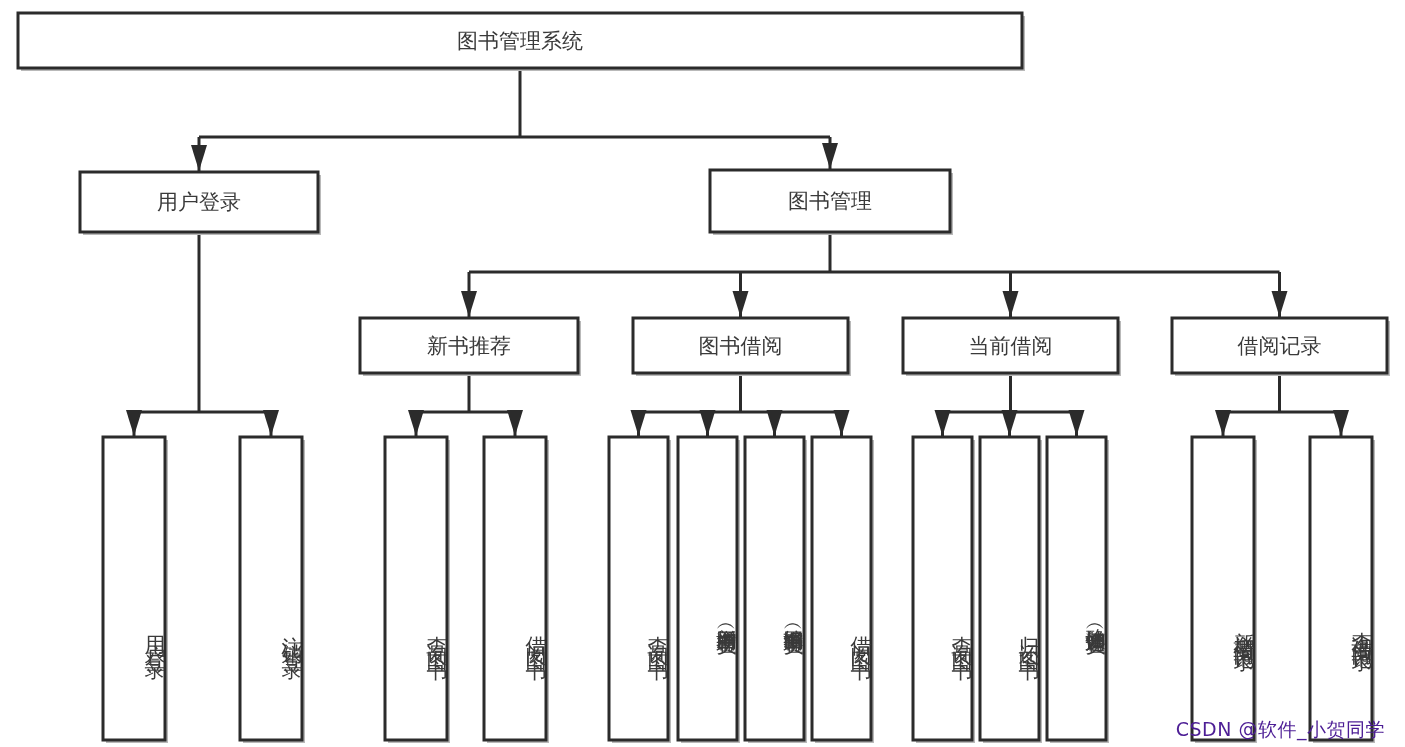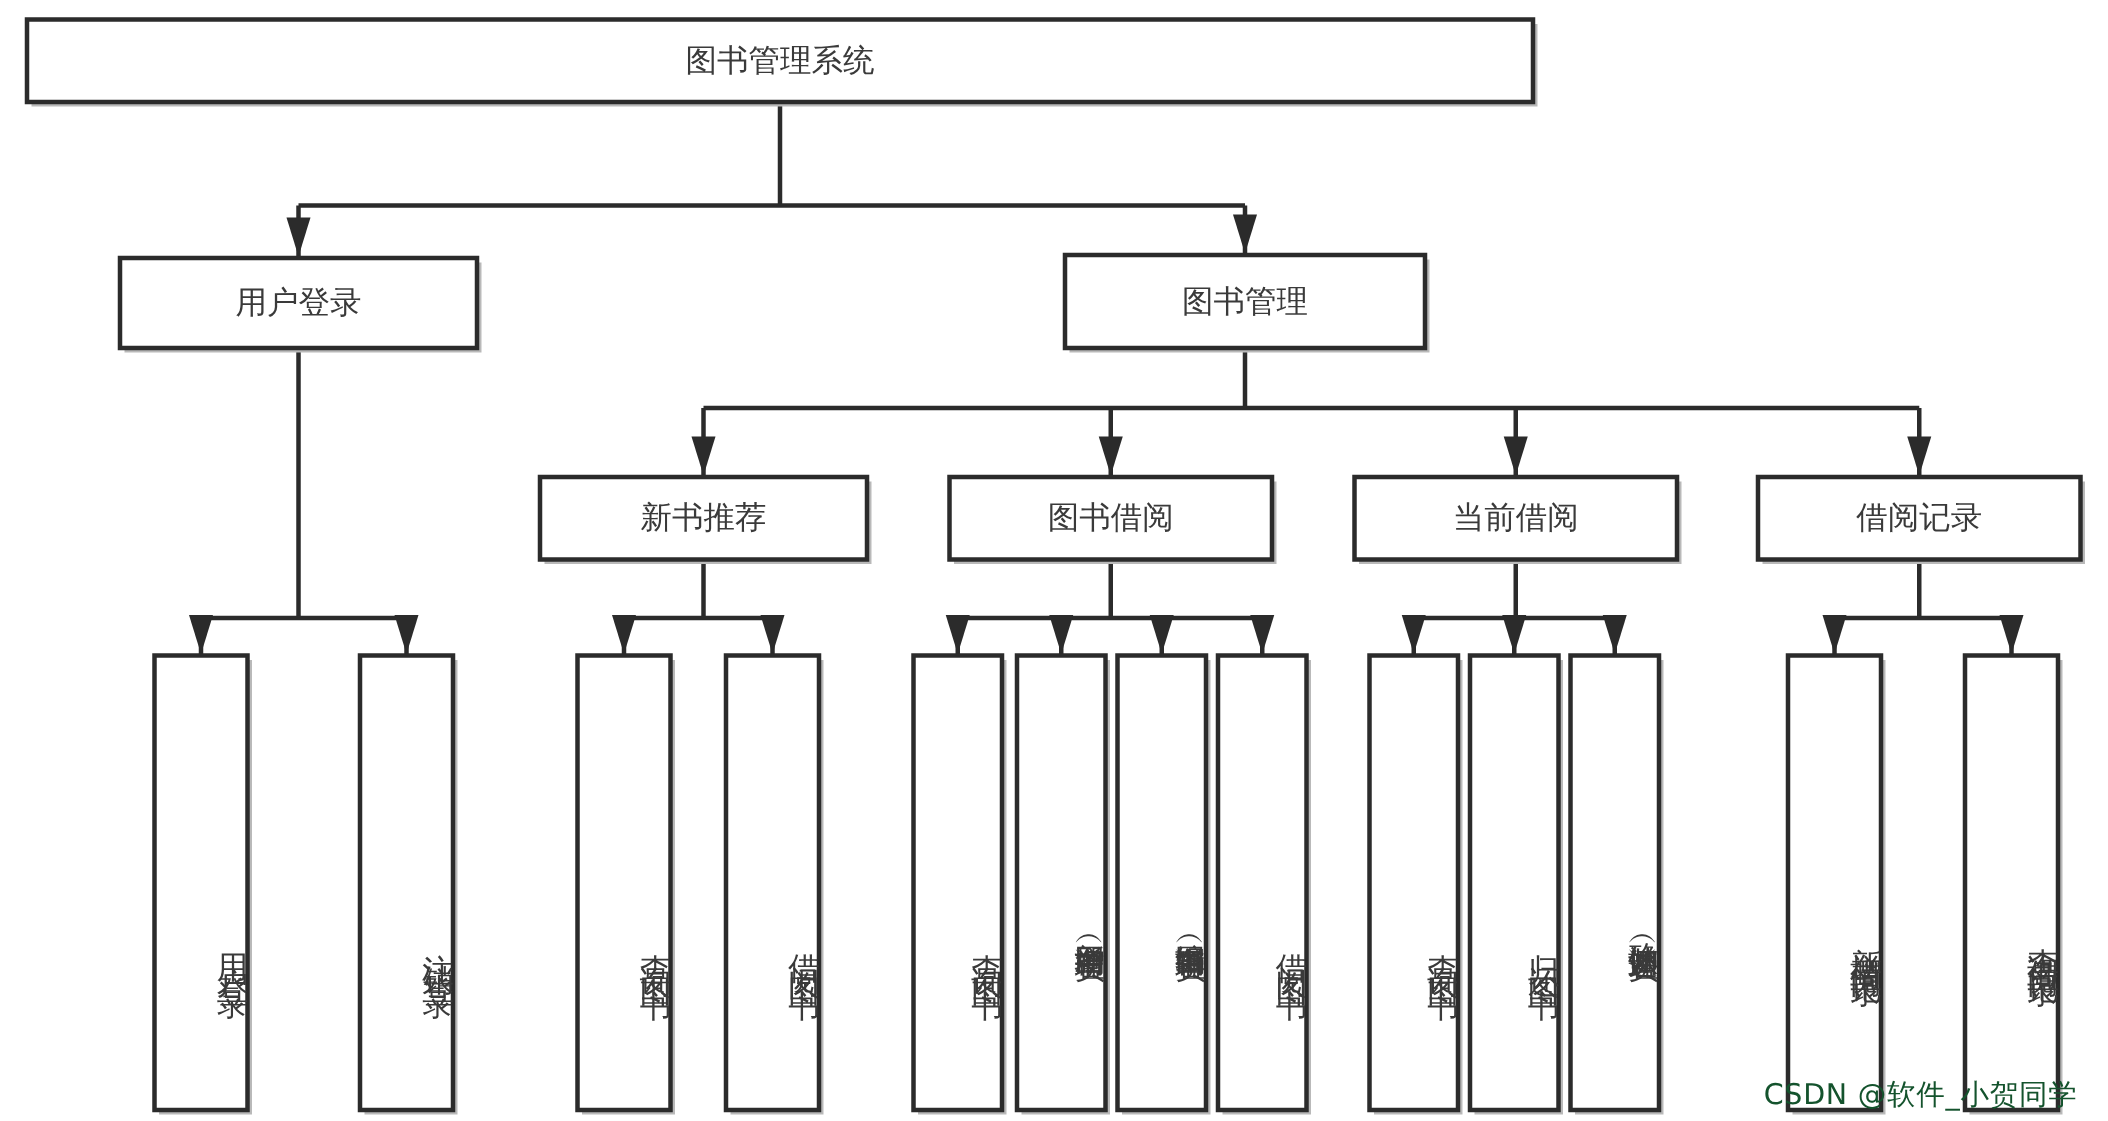--- a/index.html
+++ b/index.html
@@ -64,21 +64,21 @@
     align-items: flex-start;
     justify-content: center;
     pointer-events: none;
   }
   .watermark {
     position: absolute;
     right: 8px;
     bottom: 4px;
     font-family: "DejaVu Sans", "Liberation Sans", sans-serif;
     font-size: 19px;
-    color: #14532d;
+    color: #4c1d95;
     white-space: nowrap;
     letter-spacing: 0.5px;
   }
 </style>
 </head>
 <body>
 
 <div id="diagram-root">
 
   <svg id="tree-svg" viewBox="0 0 1405 747" xmlns="http://www.w3.org/2000/svg">

